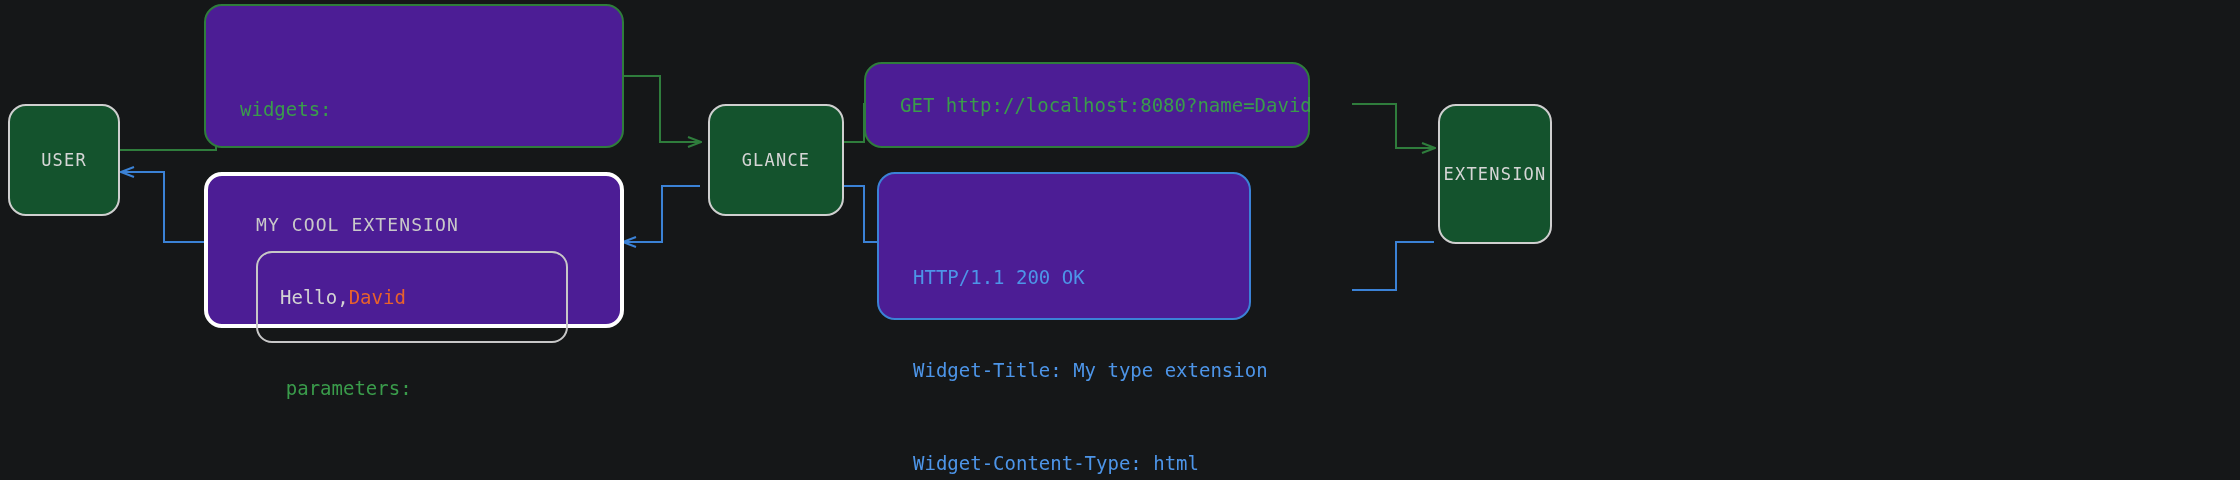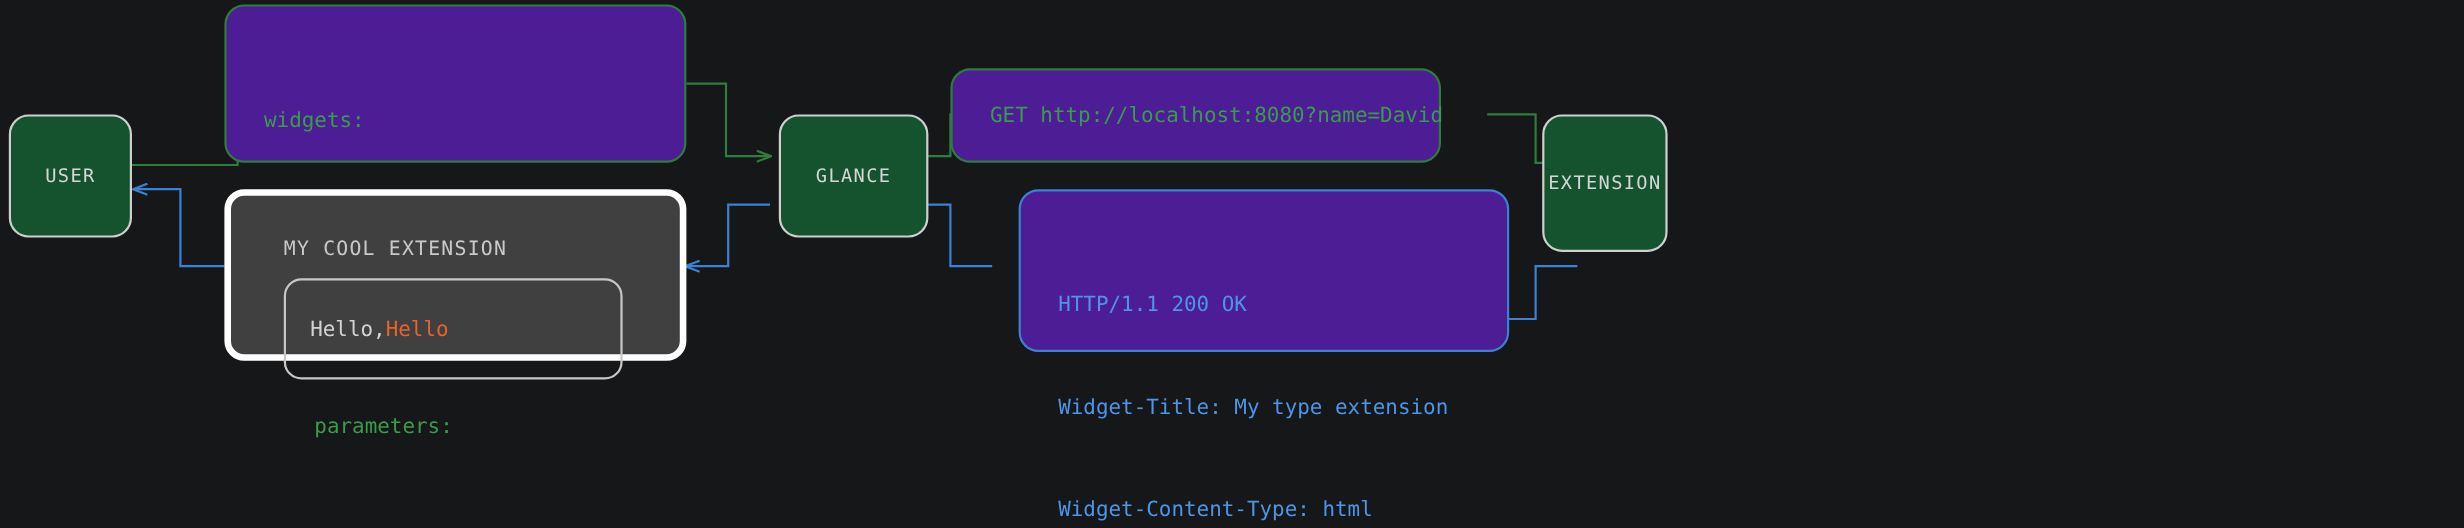--- a/index.html
+++ b/index.html
@@ -60,23 +60,23 @@
     color: #4d95e8;
   }
   .codebox.center {
     display: flex;
     align-items: center;
   }
 
   .widgetcard {
     position: absolute;
     box-sizing: border-box;
-    border: 6px solid #ffffff;
+    border: 4px solid #ffffff;
     border-radius: 18px;
-    background: #404040;
+    background: #4c1d95;
     padding: 26px 36px;
   }
   .widget-title {
     color: #c9c9c9;
     font-size: 18px;
     letter-spacing: 1.1px;
     margin: 12px 0 16px 12px;
     font-family: "DejaVu Sans Mono", "Liberation Mono", monospace;
   }
   .widget-body {
@@ -145,45 +145,45 @@
   </svg>
 
   <div class="node" style="left:8px; top:104px; width:112px; height:112px;">
     <span>USER</span>
   </div>
 
   <div class="node" style="left:708px; top:104px; width:136px; height:112px;">
     <span>GLANCE</span>
   </div>
 
-  <div class="node" style="left:1402px; top:104px; width:114px; height:125px;">
+  <div class="node" style="left:1438px; top:104px; width:114px; height:140px;">
     <span>EXTENSION</span>
   </div>
 
   <div class="codebox" style="left:204px; top:4px; width:420px; height:144px;">
     <span class="code-line">widgets:</span>
     <span class="code-line">  - type: extension</span>
     <span class="code-line">    url: http://localhost:8080</span>
     <span class="code-line">    parameters:</span>
     
   </div>
 
   <div class="codebox center" style="left:864px; top:62px; width:446px; height:86px;">
     <span class="code-line">GET http://localhost:8080?name=David</span>
   </div>
 
-  <div class="codebox blue" style="left:926px; top:172px; width:446px; height:148px;">
+  <div class="codebox blue" style="left:877px; top:172px; width:374px; height:148px;">
     <span class="code-line">HTTP/1.1 200 OK</span>
     <span class="code-line">Widget-Title: My type extension</span>
     <span class="code-line">Widget-Content-Type: html</span>
     
     
   </div>
 
   <div class="widgetcard" style="left:204px; top:172px; width:420px; height:156px;">
     <div class="widget-title">MY COOL EXTENSION</div>
     <div class="widget-body">
       <span>Hello, </span>
-        <span class="accent">Hello</span>
+        <span class="accent">David</span>
     </div>
   </div>
 
 </div>
 
 </body></html>

